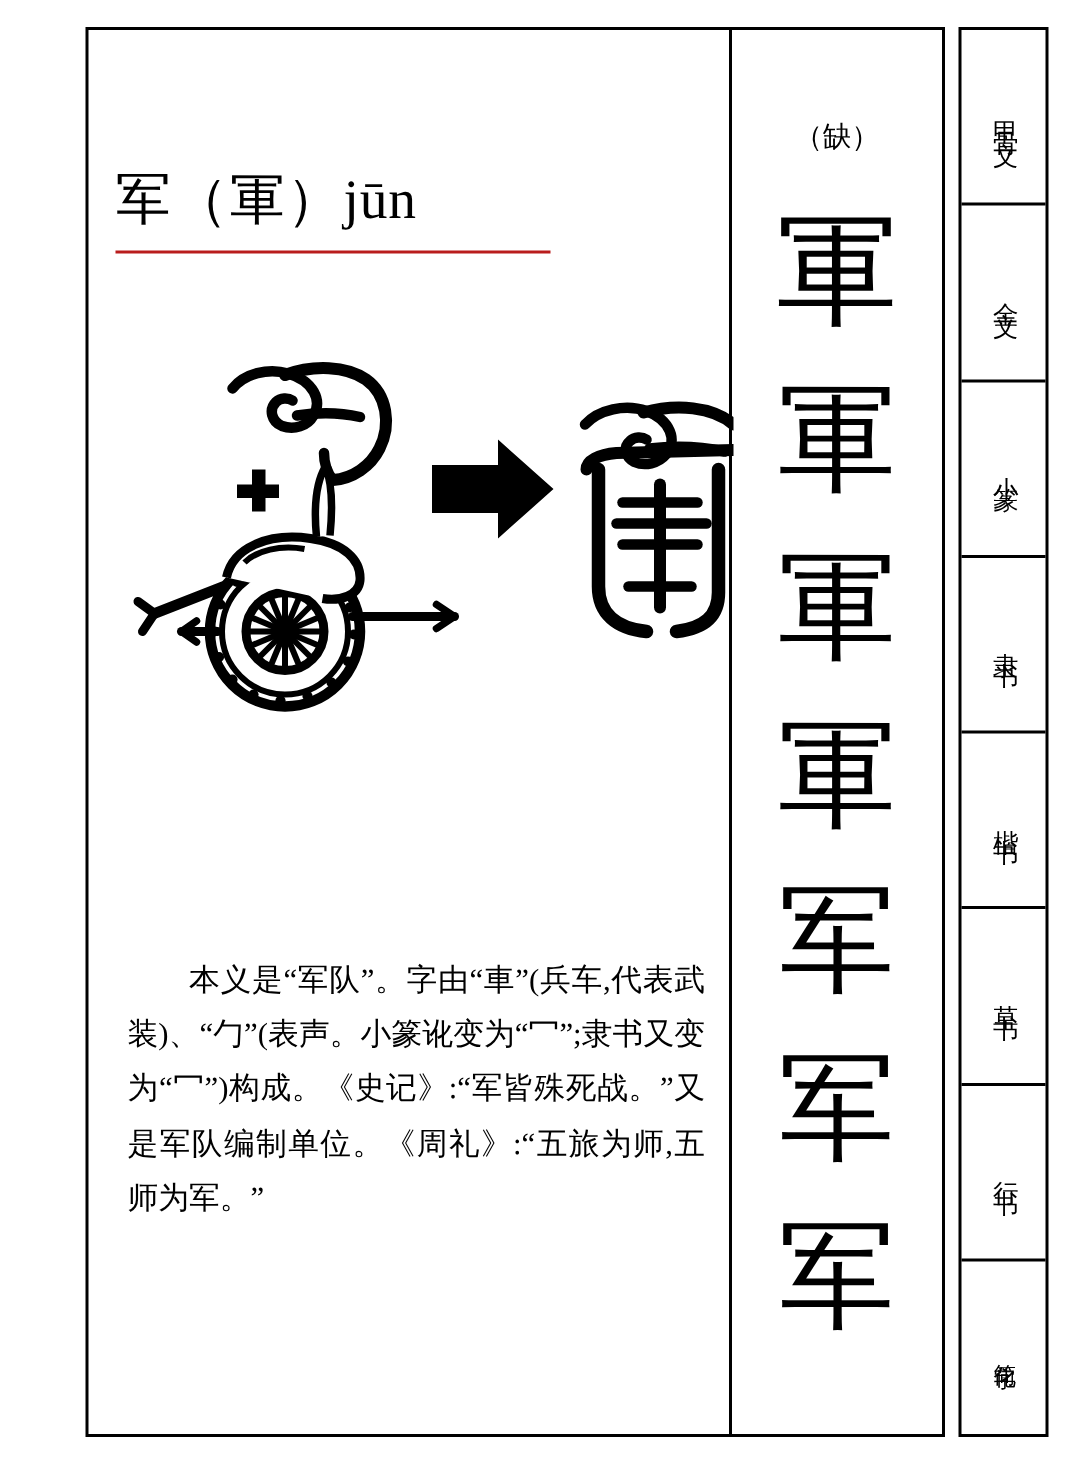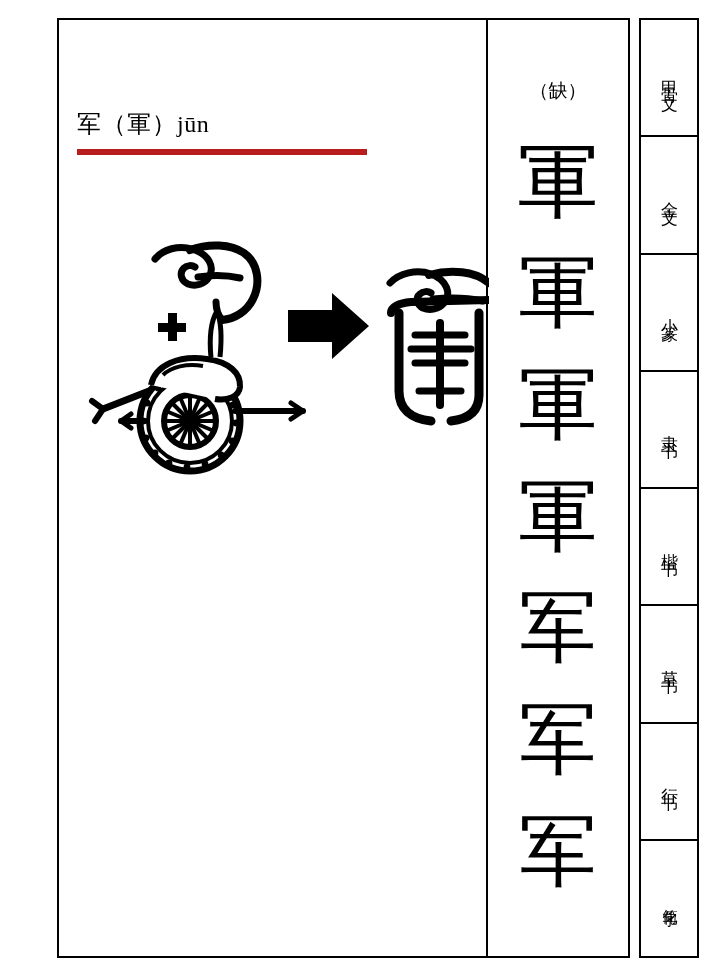--- a/index.html
+++ b/index.html
@@ -45,23 +45,23 @@
     height: 100%;
     box-sizing: border-box;
   }
 
   
   .headword {
     position: absolute;
     left: 18px;
     top: 88px;
     width: 290px;
-    font-size: 24px;
+    font-size: 37px;
     letter-spacing: 1px;
-    border-bottom: 6px solid #b91c1c;
+    border-bottom: 2px solid #b91c1c;
     padding-bottom: 9px;
     white-space: nowrap;
     font-family: "Liberation Serif", "DejaVu Serif", serif;
   }
   .headword .pinyin {
     font-family: "Liberation Serif", "DejaVu Serif", serif;
     letter-spacing: 0.5px;
   }
 
   
@@ -248,20 +248,21 @@
 
             <path d="M356 140 L406 140" stroke-width="7"></path>
             <path d="M356 168 L406 168" stroke-width="7"></path>
             <path d="M352 154 L412 154" stroke-width="7"></path>
             <path d="M381 128 L381 210" stroke-width="8"></path>
             <path d="M360 196 L402 196" stroke-width="7"></path>
           </g>
         </svg>
       </div>
 
+      <p class="explanation">本义是“军队”。字由“車”(兵车,代表武装)、“勹”(表声。小篆讹变为“冖”;隶书又变为“冖”)构成。《史记》:“军皆殊死战。”又是军队编制单位。《周礼》:“五旅为师,五师为军。”</p>
     </div>
 
     <div class="card-right">
       <div class="missing-note">（缺）</div>
 
       <div class="script-col">
         <div class="script-cell" style="height:112px;font-size:82px;">軍</div>
         <div class="script-cell" style="height:112px;font-size:80px;">軍</div>
         <div class="script-cell" style="height:112px;font-size:80px;">軍</div>
         <div class="script-cell" style="height:112px;font-size:80px;">軍</div>

